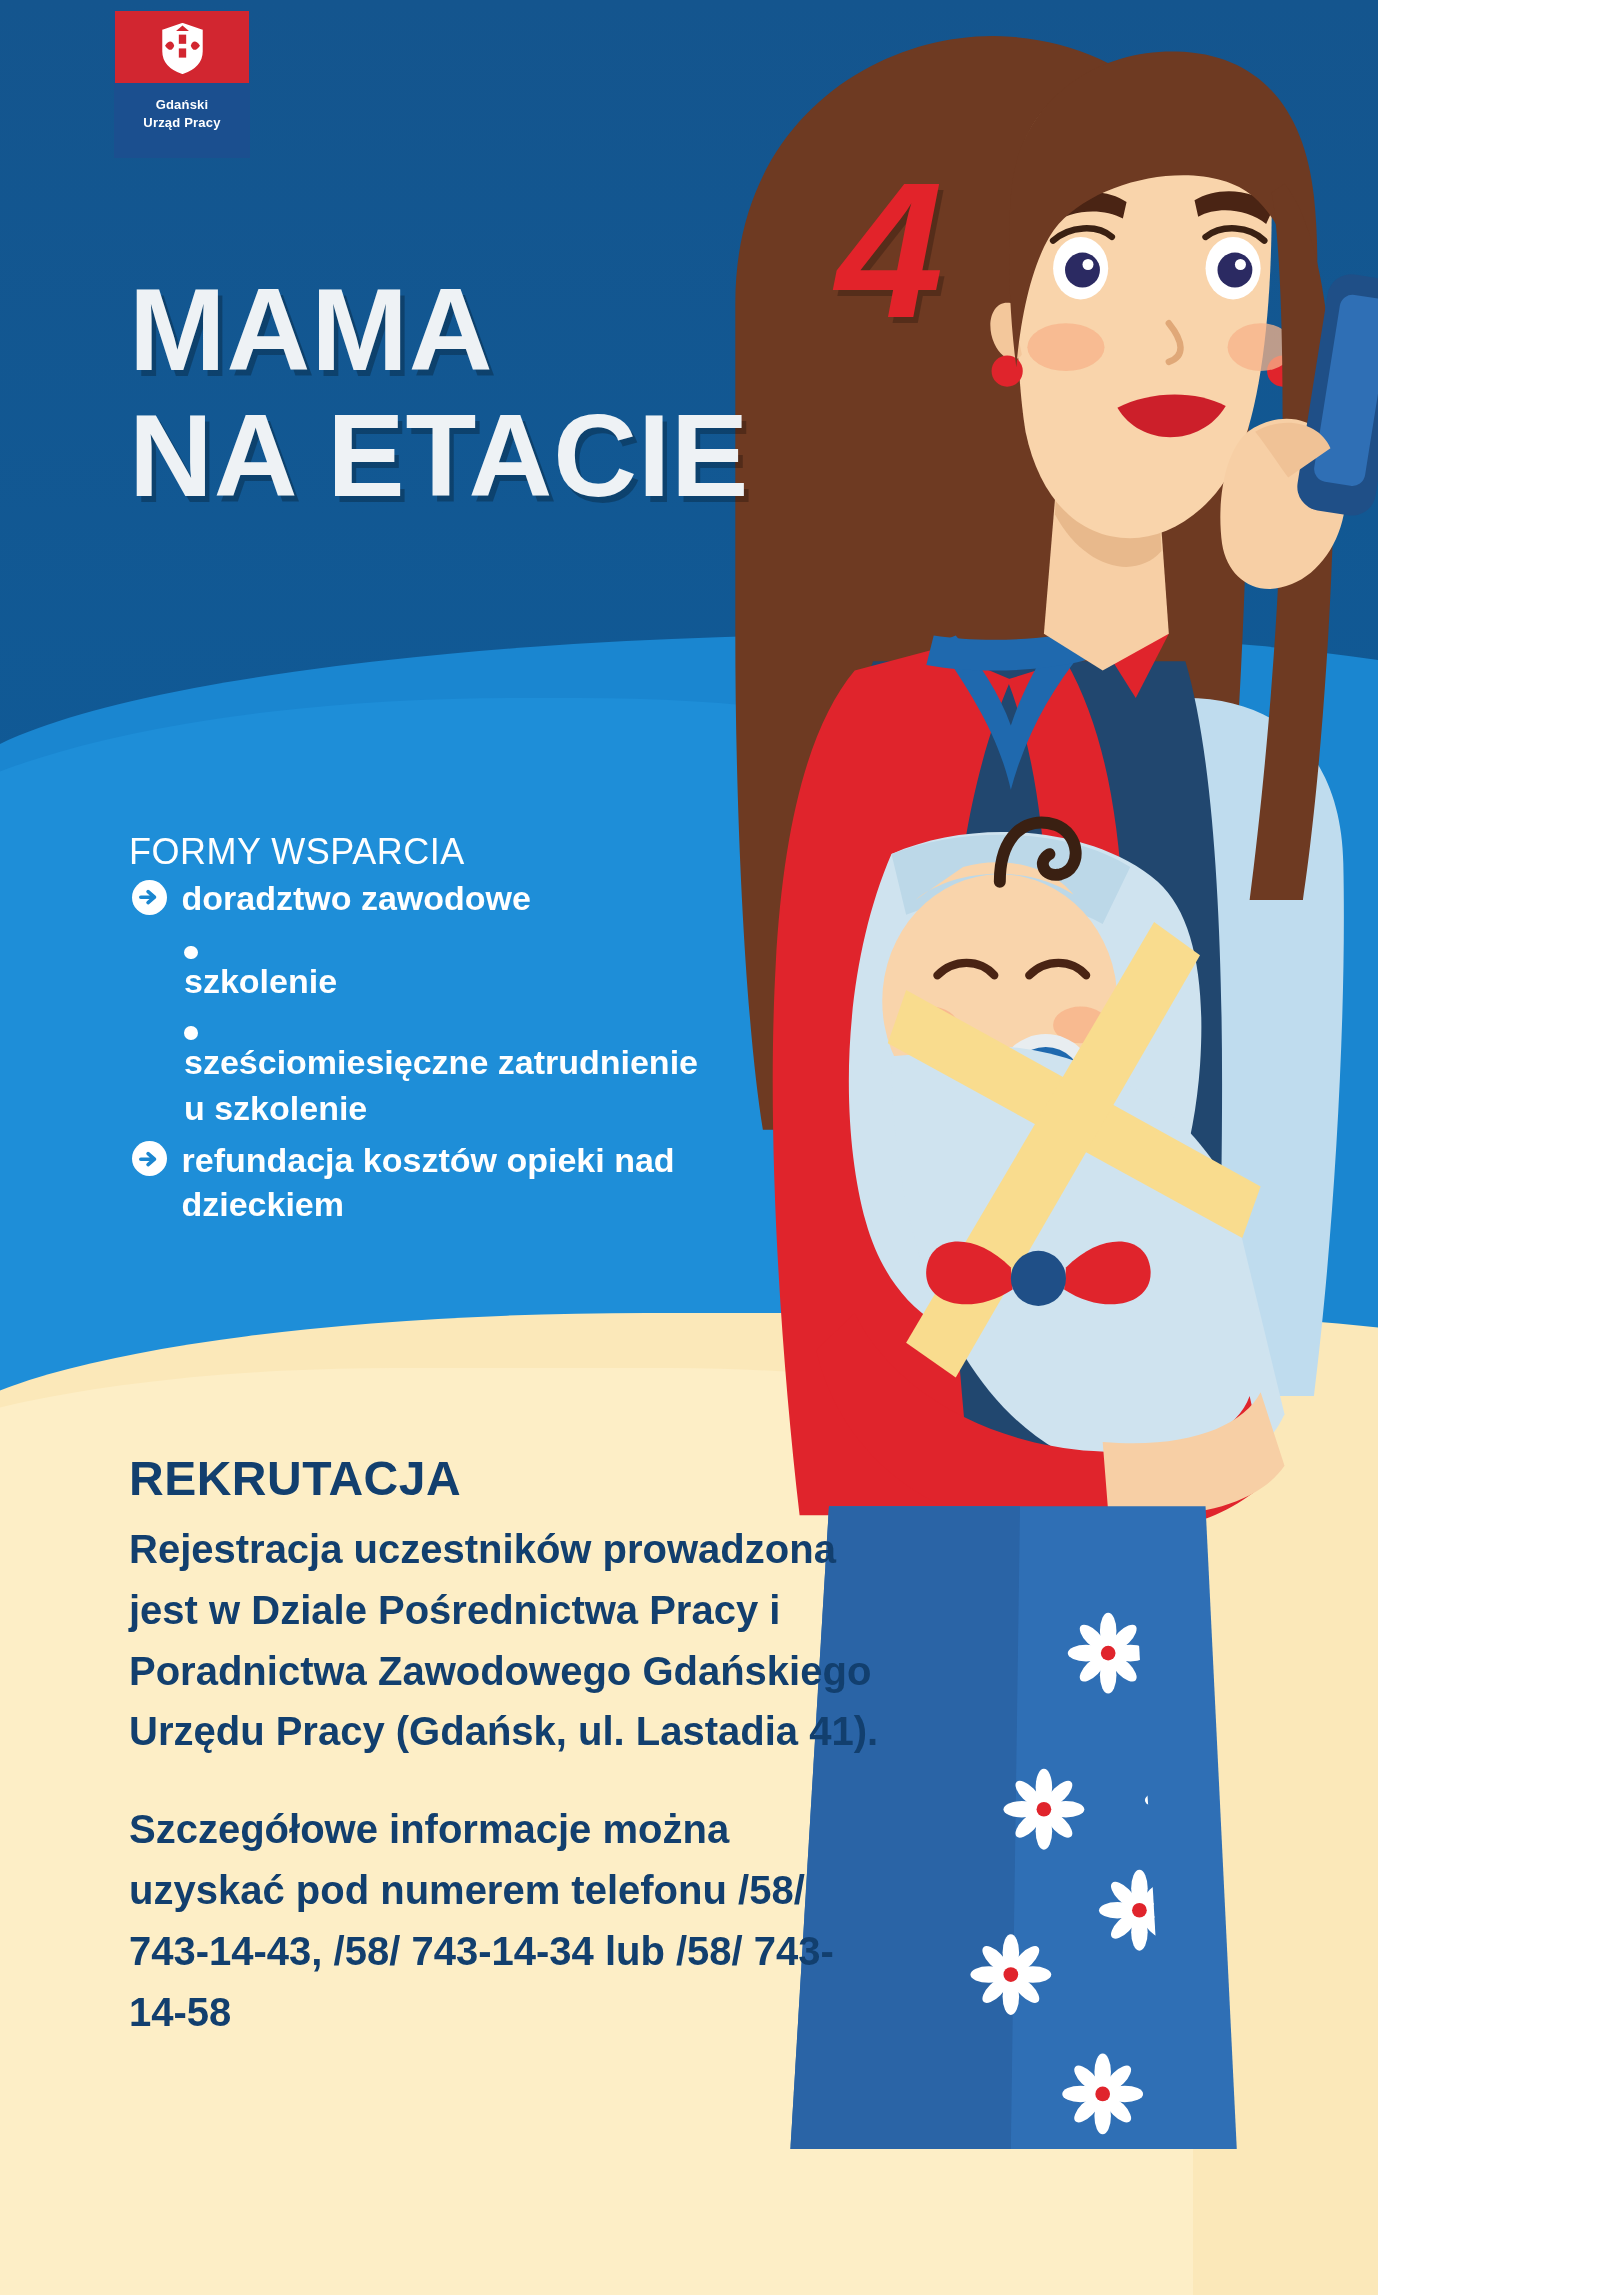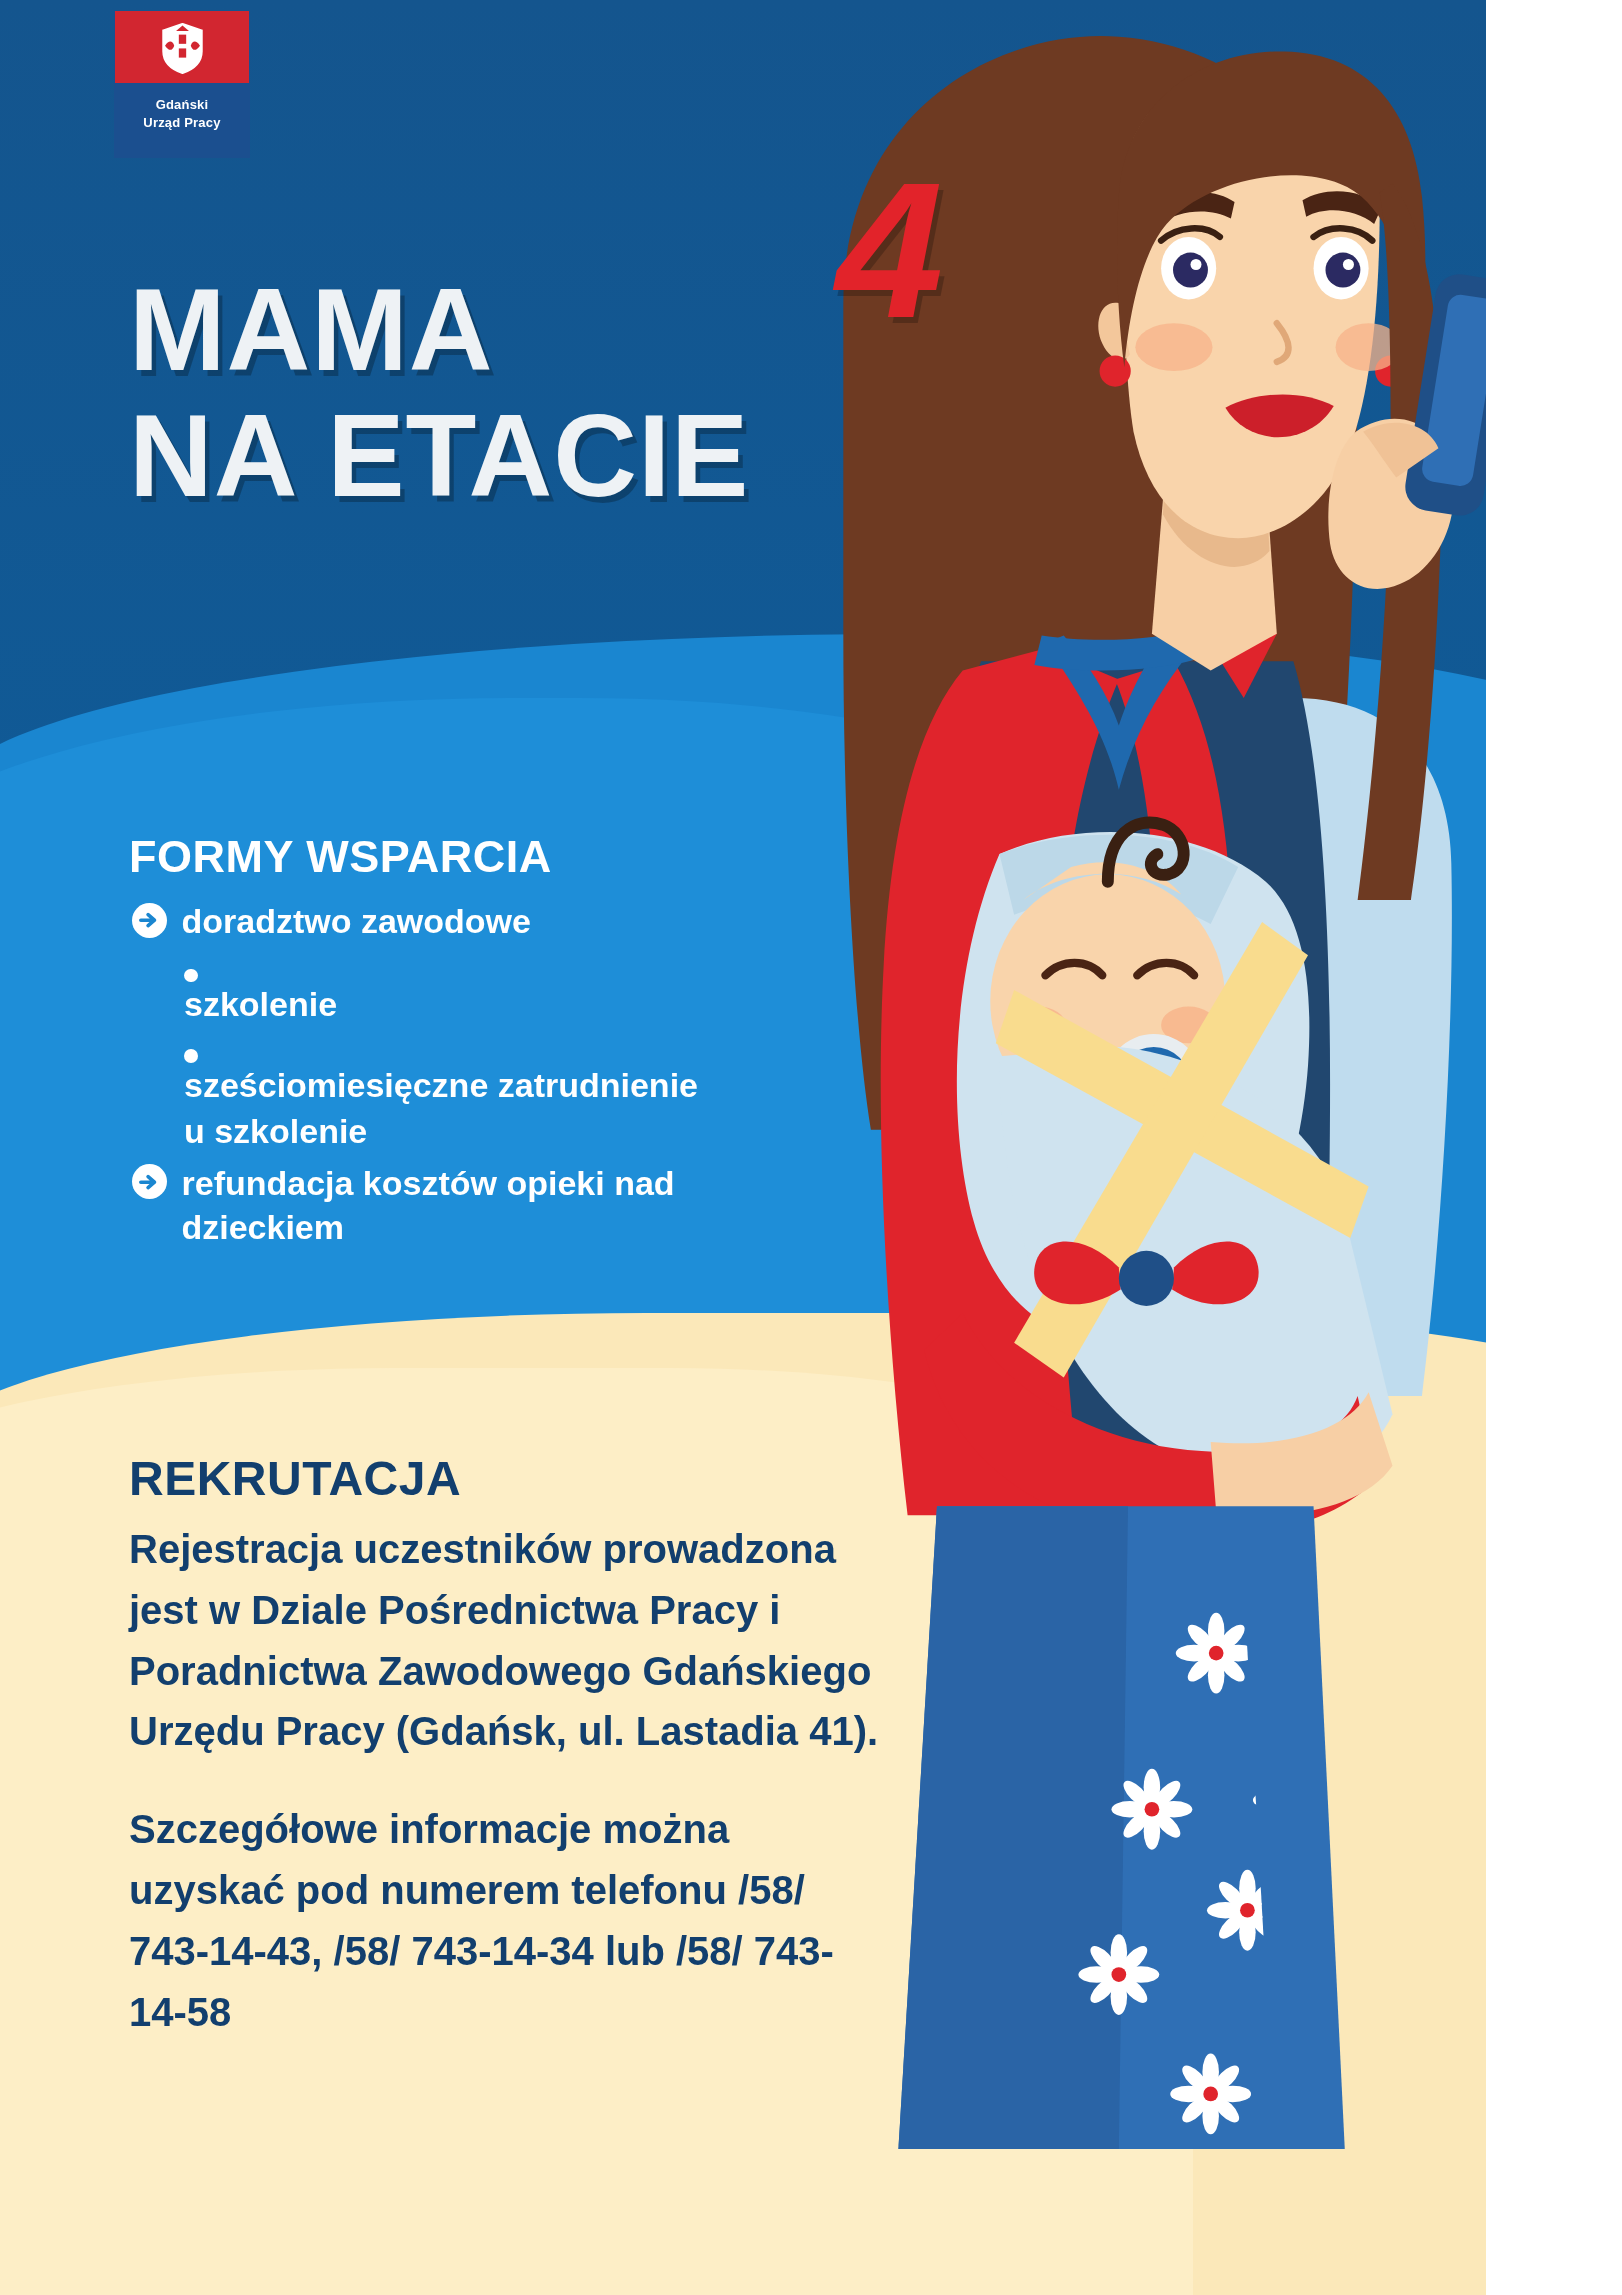--- a/index.html
+++ b/index.html
@@ -5,21 +5,21 @@
   html, body {
     margin: 0;
     padding: 0;
     background: #ffffff;
   }
   body {
     font-family: "Liberation Sans", sans-serif;
   }
   .poster {
     position: relative;
-    width: 1486px;
+    width: 1378px;
     height: 2296px;
     overflow: hidden;
     background: #0f5a96;
   }
 
   
   .bg-dark {
     position: absolute;
     inset: 0;
     background: linear-gradient(180deg, #14558e 0%, #0f5b98 45%, #0d5d9c 100%);
@@ -124,24 +124,24 @@
 
   
   .support {
     position: absolute;
     left: 129px;
     top: 831px;
     width: 698px;
     z-index: 7;
   }
   .support h2 {
-    margin: 0 0 16px 0;
+    margin: 0 0 3px 0;
     color: #ffffff;
-    font-size: 45px;
-    font-weight: 700;
+    font-size: 36px;
+    font-weight: 400;
     letter-spacing: 0.5px;
   }
   .sup-row {
     display: flex;
     align-items: flex-start;
     margin-bottom: 9.2px;
   }
   .arrow-icon {
     flex: 0 0 auto;
     width: 35px;

